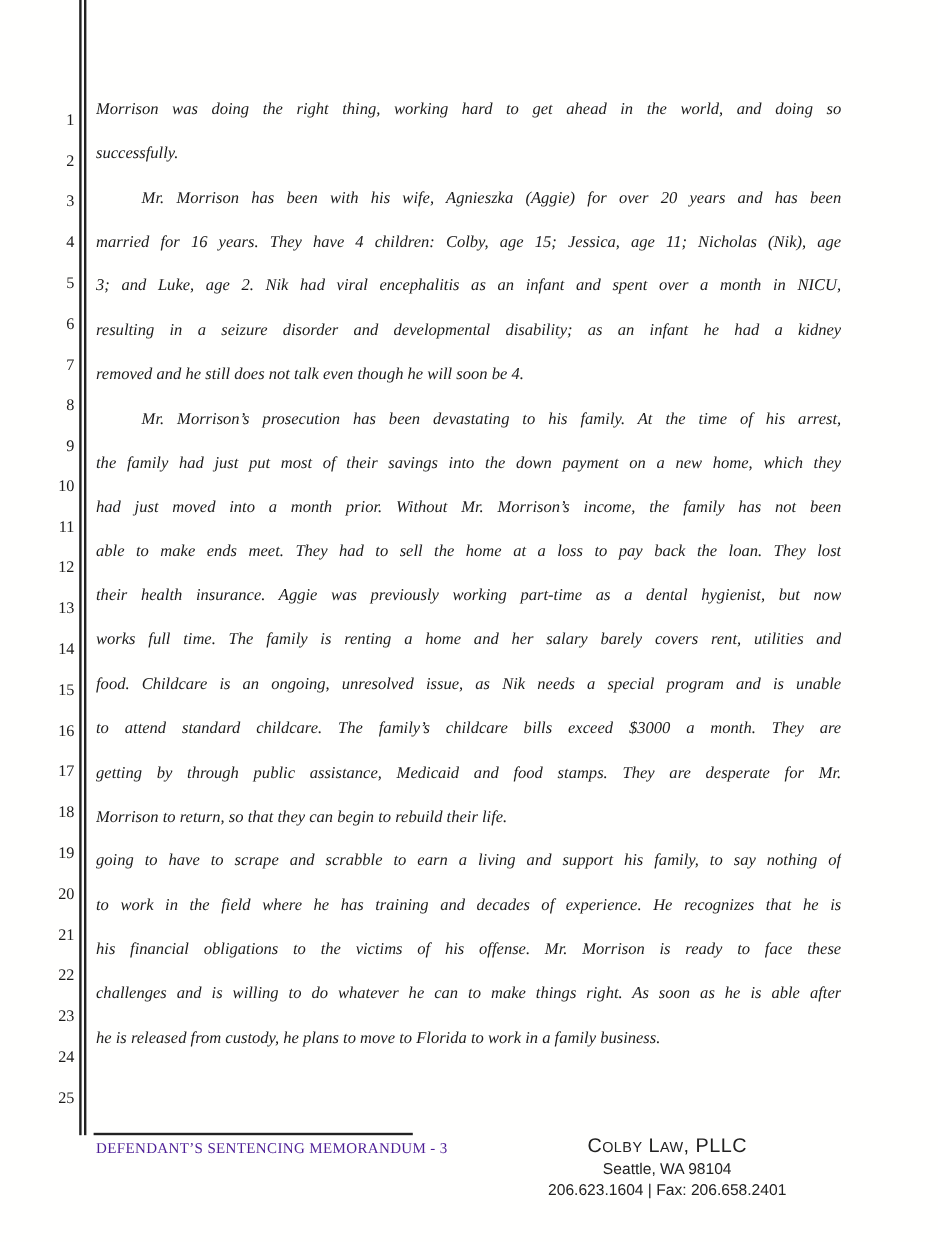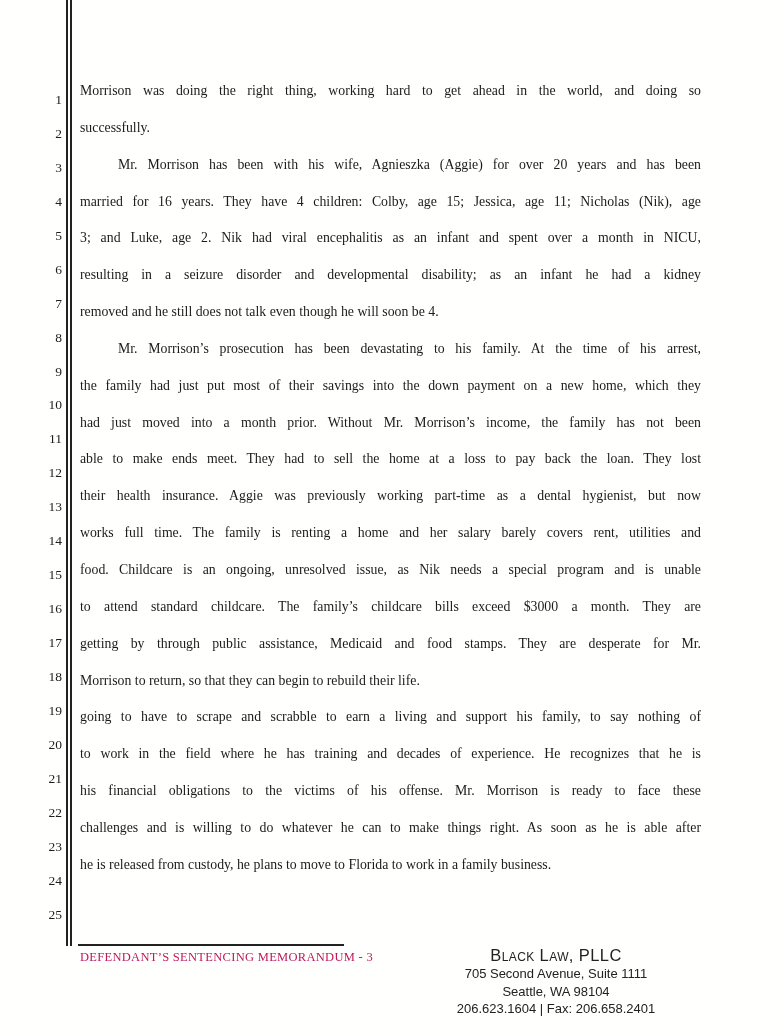--- a/index.html
+++ b/index.html
@@ -43,20 +43,21 @@
     line-height: 33.95px;
   }
   
   .body-text {
     position: absolute;
     top: 73px;
     left: 80px;
     width: 621px;
     font-size: 13.8px;
     color: #1b1b1b;
+    font-style: italic;
   }
   .bline {
     height: 36.85px;
     line-height: 36.85px;
     text-align: justify;
     text-align-last: justify;
     overflow: hidden;
   }
   .bline.last {
     text-align: right;
@@ -72,21 +73,21 @@
     left: 78px;
     width: 266px;
     border-top: 2px solid #222222;
   }
   .footer-title {
     position: absolute;
     top: 950px;
     left: 80px;
     font-size: 12.5px;
     letter-spacing: 0.3px;
-    color: #be185d;
+    color: #4c1d95;
     white-space: nowrap;
   }
   .firm-block {
     position: absolute;
     top: 946px;
     left: 410px;
     width: 292px;
     text-align: center;
     font-family: "Liberation Sans", "DejaVu Sans", sans-serif;
     color: #222222;
@@ -160,19 +161,18 @@
       <div class="bline">his financial obligations to the victims of his offense.  Mr. Morrison is ready to face these</div>
       <div class="bline">challenges and is willing to do whatever he can to make things right.  As soon as he is able after</div>
       <div class="bline last">he is released from custody, he plans to move to Florida to work in a family business.</div>
     </div>
 
   <div class="footer-rule"></div>
 
   <div class="footer-title">DEFENDANT’S SENTENCING MEMORANDUM - 3</div>
 
   <div class="firm-block">
-    <div class="firm-name">Black Law, PLLC</div>
-    <div class="firm-line">705 Second Avenue, Suite 1111</div>
+    <div class="firm-name">Colby Law, PLLC</div>
     <div class="firm-line">Seattle, WA  98104</div>
     <div class="firm-line">206.623.1604 | Fax:  206.658.2401</div>
   </div>
 
 </div>
 
 </body></html>

